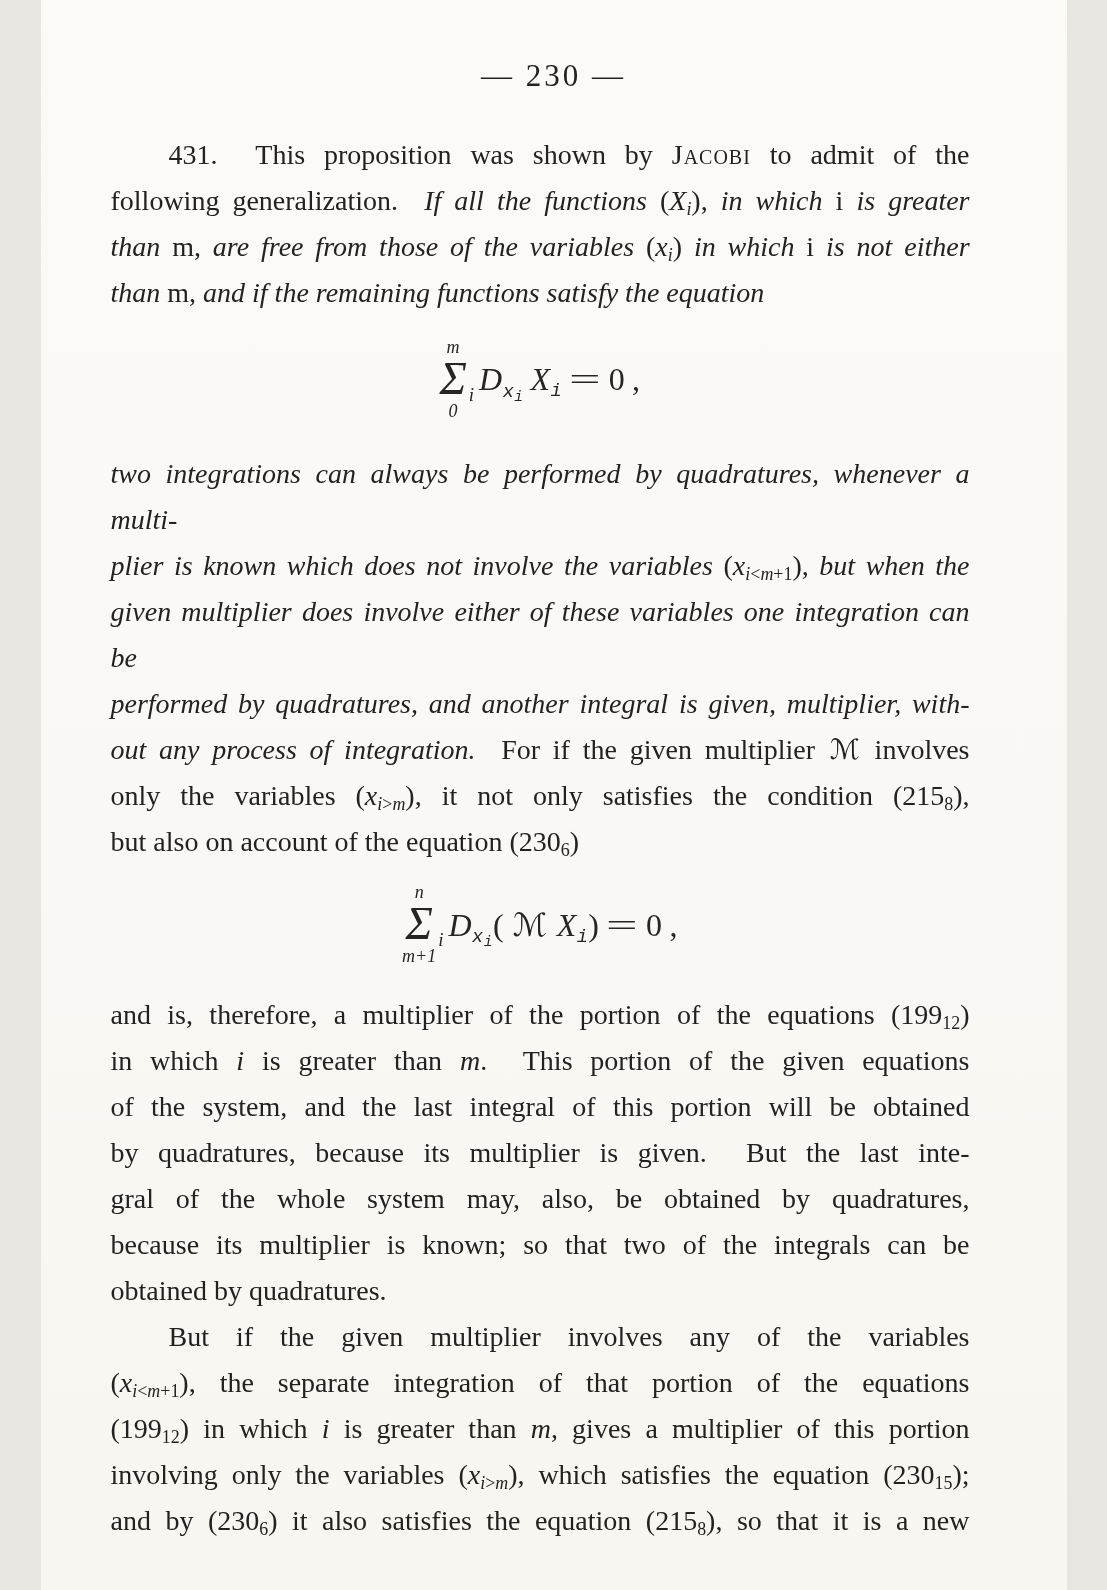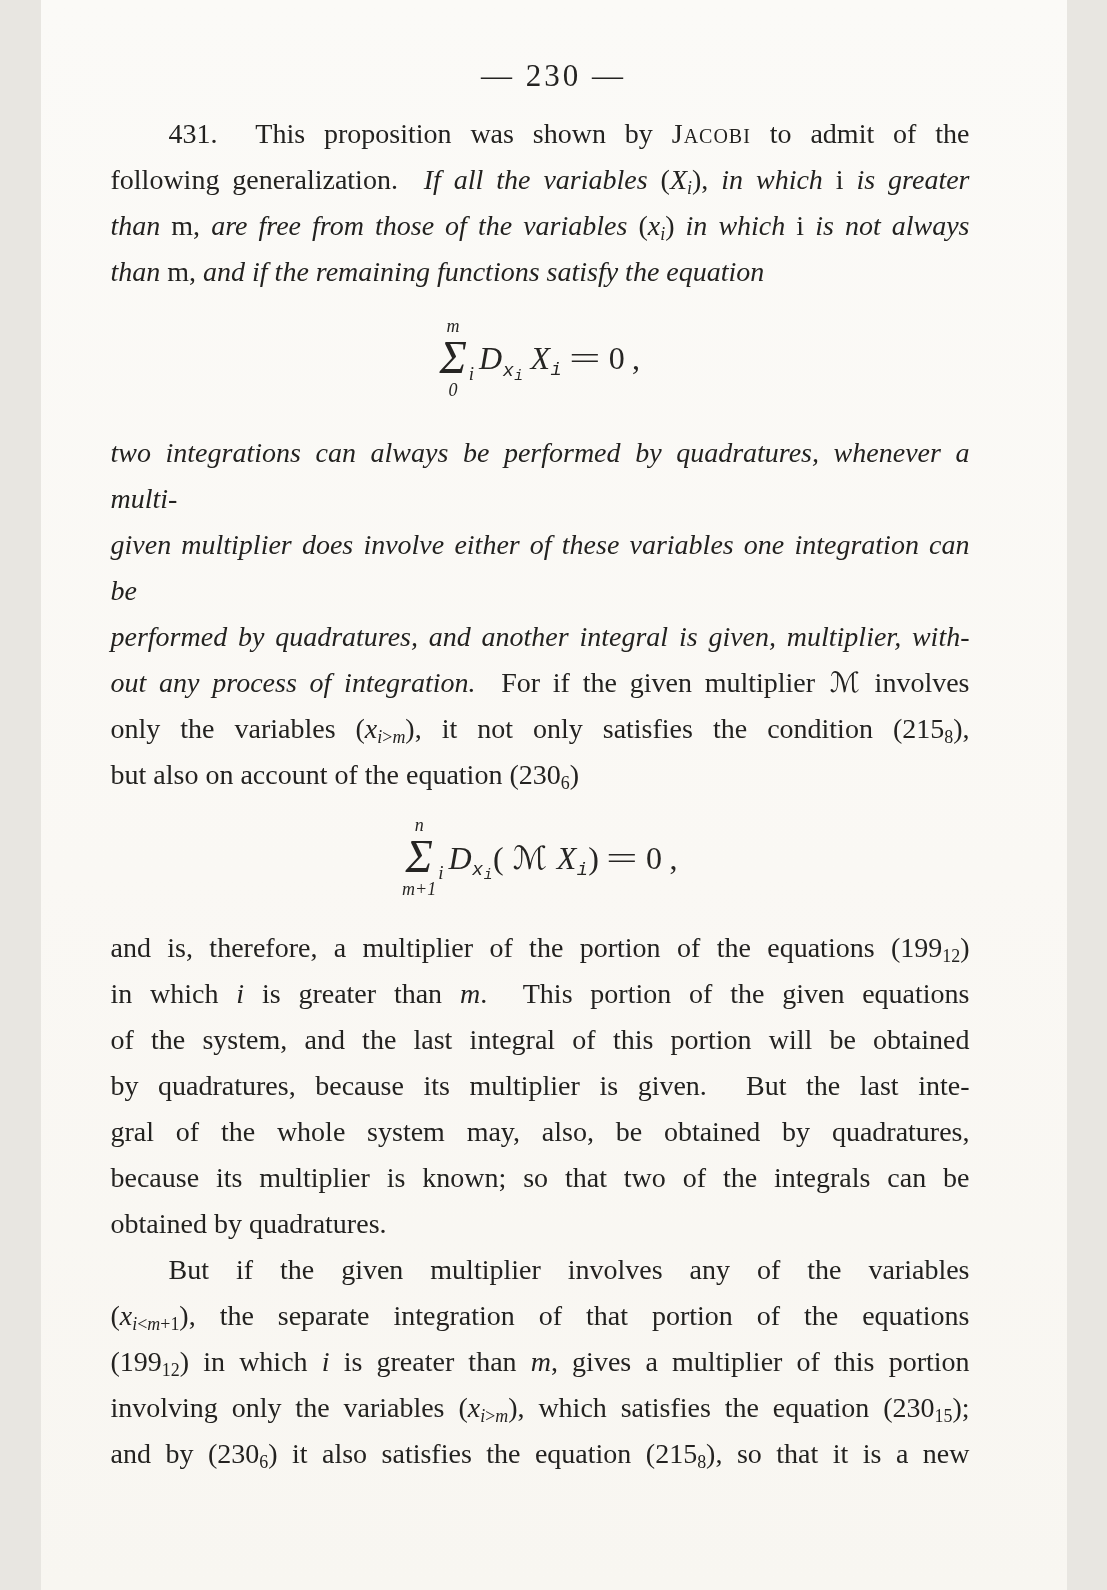--- a/index.html
+++ b/index.html
@@ -14,21 +14,21 @@
     overflow: hidden;
   }
   .page-number {
     text-align: center;
     padding-top: 58px;
     font-size: 31px;
     letter-spacing: 3px;
     color: #242321;
   }
   .text-block {
-    margin: 17px 97px 0 70px; 
+    margin: 38px 97px 0 70px; 
   }
   .line {
     font-size: 28px;
     line-height: 46px;
     text-align: justify;
     text-align-last: justify;
     color: #232220;
   }
   .line.last {
     text-align-last: left;
@@ -105,37 +105,38 @@
 <body>
 
 <div class="scan-page">
 
   <div class="page-number">— 230 —</div>
 
   <div class="text-block">
 
     <div class="para">
       <div class="line first-line">431. &nbsp;This proposition was shown by <span class="sc">Jacobi</span> to admit of the</div>
-      <div class="line">following generalization. &nbsp;<i>If all the variables</i> (<i>X</i><sub><i>i</i></sub>), <i>in which</i> i <i>is greater</i></div>
-      <div class="line"><i>than</i> m, <i>are free from those of the variables</i> (<i>x</i><sub><i>i</i></sub>) <i>in which</i> i <i>is not always</i></div>
+      <div class="line">following generalization. &nbsp;<i>If all the functions</i> (<i>X</i><sub><i>i</i></sub>), <i>in which</i> i <i>is greater</i></div>
+      <div class="line"><i>than</i> m, <i>are free from those of the variables</i> (<i>x</i><sub><i>i</i></sub>) <i>in which</i> i <i>is not either</i></div>
       <div class="line last"><i>than</i> m, <i>and if the remaining functions satisfy the equation</i></div>
     </div>
 
     <div class="equation">
       <span class="sigma-block">
         <span class="limit upper"><i>m</i></span>
         <span class="sigma">Σ</span>
         <span class="limit lower">0</span>
       </span>
       <span class="sum-index">i</span>
       <span class="eq-body"><i>D</i><sub><i>x</i><sub><i>i</i></sub></sub> <i>X</i><sub><i>i</i></sub><span class="eq-sign">=</span>0 ,</span>
     </div>
 
     <div class="para">
       <div class="line"><i>two integrations can always be performed by quadratures, whenever a multi-</i></div>
+      <div class="line"><i>plier is known which does not involve the variables</i> (<i>x</i><sub><i>i</i>&lt;<i>m</i>+1</sub>), <i>but when the</i></div>
       <div class="line"><i>given multiplier does involve either of these variables one integration can be</i></div>
       <div class="line"><i>performed by quadratures, and another integral is given, multiplier, with-</i></div>
       <div class="line"><i>out any process of integration.</i> &nbsp;For if the given multiplier <span class="script-m">ℳ</span> involves</div>
       <div class="line">only the variables (<i>x</i><sub><i>i</i>&gt;<i>m</i></sub>), it not only satisfies the condition (215<sub>8</sub>),</div>
       <div class="line last">but also on account of the equation (230<sub>6</sub>)</div>
     </div>
 
     <div class="equation second">
       <span class="sigma-block">
         <span class="limit upper"><i>n</i></span>

